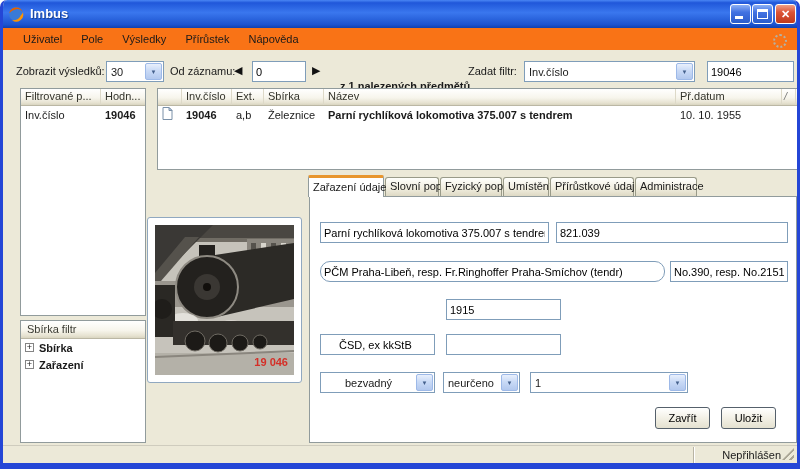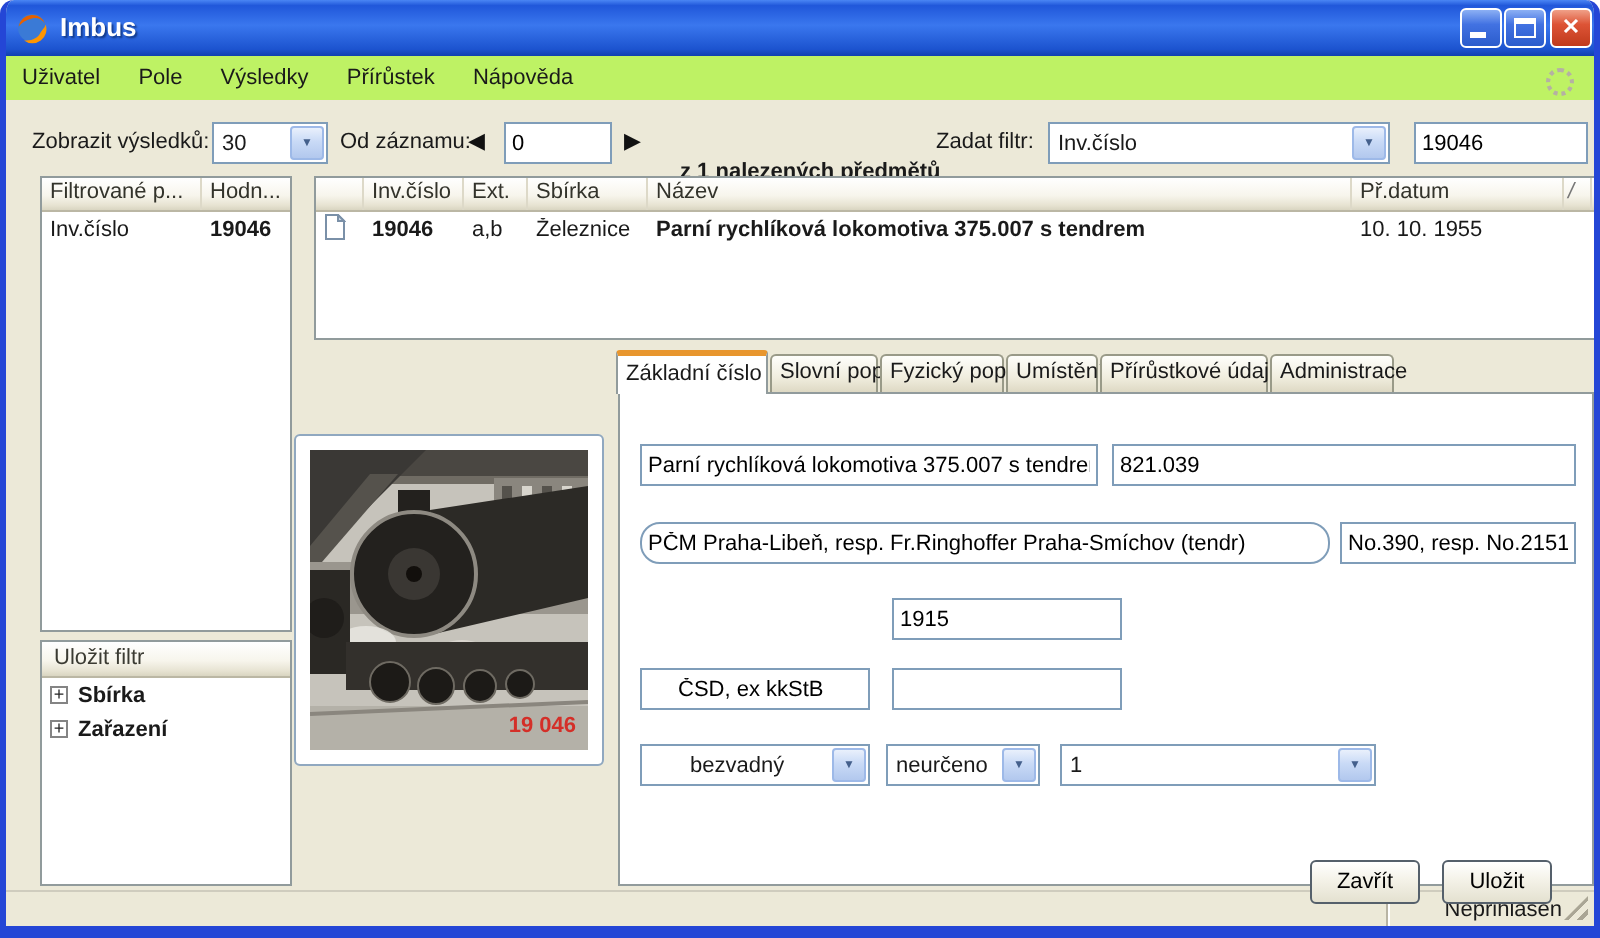--- a/index.html
+++ b/index.html
@@ -18,21 +18,21 @@
   .wtitle { position:absolute; left:30px; top:6px; color:#fff; font-weight:bold; font-size:13px;
     text-shadow:1px 1px 1px #123a8c; }
   .tbtn { position:absolute; top:4px; width:21px; height:20px; border:1px solid #fff; border-radius:3px;
     background:linear-gradient(180deg,#8cb0f4,#4272e2 40%,#2b5ccc);
     color:#fff; text-align:center; line-height:18px; font-size:11px; font-weight:bold; }
   .tbtn.close { background:linear-gradient(180deg,#f0a088,#dd5436 40%,#c03a1c); }
   .gl-min { position:absolute; left:4px; bottom:4px; width:8px; height:3px; background:#fff; }
   .gl-max { position:absolute; left:4px; top:4px; width:11px; height:10px; border:1px solid #fff; border-top:3px solid #fff; }
 
   
-  .menubar { position:absolute; left:0; top:28px; width:794px; height:22px; background:#bef264; }
+  .menubar { position:absolute; left:0; top:28px; width:794px; height:22px; background:#f97316;padding-left:12px; }
   .menuitem { display:inline-block; padding:0 8px; line-height:22px; }
   .throbber { position:absolute; right:10px; top:6px; width:14px; height:14px;
     border:2px dotted #b5b1a3; border-radius:50%; }
 
   
   .toolbar { position:absolute; left:0; top:50px; width:794px; height:38px; }
   .tlabel { position:absolute; white-space:nowrap; }
   .bold { font-weight:bold; }
 
   .xinput { position:absolute; height:21px; border:1px solid #7f9db9; background:#fff;
@@ -75,21 +75,21 @@
   .tab { position:absolute; height:19px; top:177px; line-height:17px; text-align:center;
     background:linear-gradient(180deg,#fefefb,#f0edde 60%,#ded9c4);
     border:1px solid #999a88; border-bottom:none; border-radius:3px 3px 0 0; z-index:1; padding:0 4px; white-space:nowrap; }
   .tab.active { top:175px; height:22px; background:#fff; border:1px solid #919b9c; border-bottom:none;
     border-top:3px solid #e8962e; border-radius:2px 2px 0 0; z-index:3; line-height:18px; }
   .tabpage { position:absolute; left:306px; top:196px; width:488px; height:247px; background:#fff;
     border:1px solid #919b9c; z-index:2; }
   .flabel { position:absolute; white-space:nowrap; color:#111; }
 
   .xbtn { position:absolute; height:22px; border:1px solid #55606b; border-radius:3px;
-    background:linear-gradient(180deg,#ffffff,#f4f2e8 45%,#e4e1d0); font-size:11px; text-align:center; line-height:20px;margin-top:23px; }
+    background:linear-gradient(180deg,#ffffff,#f4f2e8 45%,#e4e1d0); font-size:11px; text-align:center; line-height:20px; }
 
   
   .statusbar { position:absolute; left:0; top:445px; width:794px; height:18px; background:#ece9d8;
     border-top:1px solid #cfccbe; }
   .statuscell { position:absolute; right:0; top:1px; height:17px; width:104px;
     border-left:1px solid #b8b4a4; box-shadow:1px 0 0 #fff inset; padding:2px 16px 0 8px; text-align:right; }
   .grip { position:absolute; right:3px; bottom:3px; width:12px; height:12px;
     background:repeating-linear-gradient(135deg, transparent 0 3px, #aaa695 3px 5px);
     clip-path:polygon(100% 0, 100% 100%, 0 100%); }
 
@@ -151,21 +151,21 @@
       <div class="hcell fp-c0">Filtrované p...</div>
       <div class="hcell fp-c1">Hodn...</div>
     </div>
     <div class="drow">
       <div class="dcell fp-c0">Inv.číslo</div>
       <div class="dcell fp-c1 bold">19046</div>
     </div>
   </div>
 
   <div class="panel" style="left:5px; top:320px; width:126px; height:123px;">
-    <div class="qf-title hgrad">Uložit filtr</div>
+    <div class="qf-title hgrad">Sbírka filtr</div>
     <div class="treeitem">
       <span class="plusbox">+</span>
       <span class="treelabel">Sbírka</span>
     </div>
     <div class="treeitem">
       <span class="plusbox">+</span>
       <span class="treelabel">Zařazení</span>
     </div>
   </div>
 
@@ -231,21 +231,21 @@
       <circle cx="40" cy="116" r="10" fill="#1c1a17" stroke="#6e6a62"></circle>
       <circle cx="63" cy="118" r="9" fill="#1c1a17" stroke="#6e6a62"></circle>
       <circle cx="85" cy="118" r="8" fill="#1c1a17" stroke="#6e6a62"></circle>
       <circle cx="105" cy="117" r="7" fill="#1c1a17" stroke="#6e6a62"></circle>
       <rect x="0" y="128" width="139" height="22" fill="#b4b1a8"></rect>
       <line x1="0" y1="132" x2="139" y2="126" stroke="#8a867e" stroke-width="2"></line>
       <text x="133" y="141" text-anchor="end" font-family="Liberation Sans, sans-serif" font-size="11" font-weight="bold" fill="#d42f28">19 046</text>
     </svg>
   </div>
 
-  <div class="tab active" style="left:305px; width:76px;">Základní číslo</div>
+  <div class="tab active" style="left:305px; width:76px;">Zařazení údaje</div>
   <div class="tab" style="left:382px; width:54px;">Slovní popis</div>
   <div class="tab" style="left:437px; width:62px;">Fyzický popis</div>
   <div class="tab" style="left:500px; width:46px;">Umístění</div>
   <div class="tab" style="left:547px; width:84px;">Přírůstkové údaje</div>
   <div class="tab" style="left:632px; width:62px;">Administrace</div>
 
   <div class="tabpage"></div>
 
   <span class="flabel" style="left:318px; top:209px;">Název</span>
   <input class="xinput" style="left: 317px; top: 222px; width: 229px; z-index: 4;" value="Parní rychlíková lokomotiva 375.007 s tendrem">

